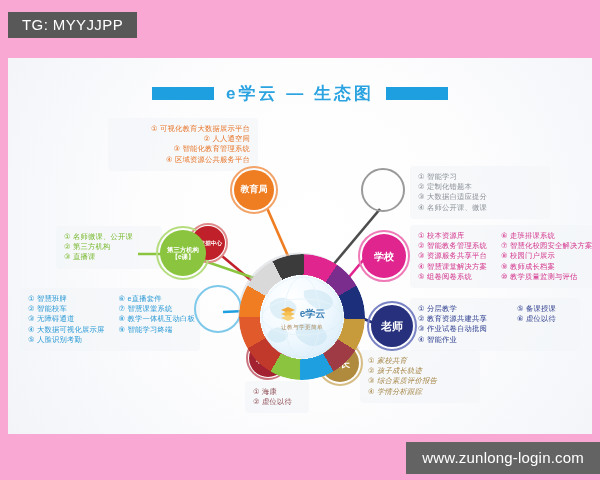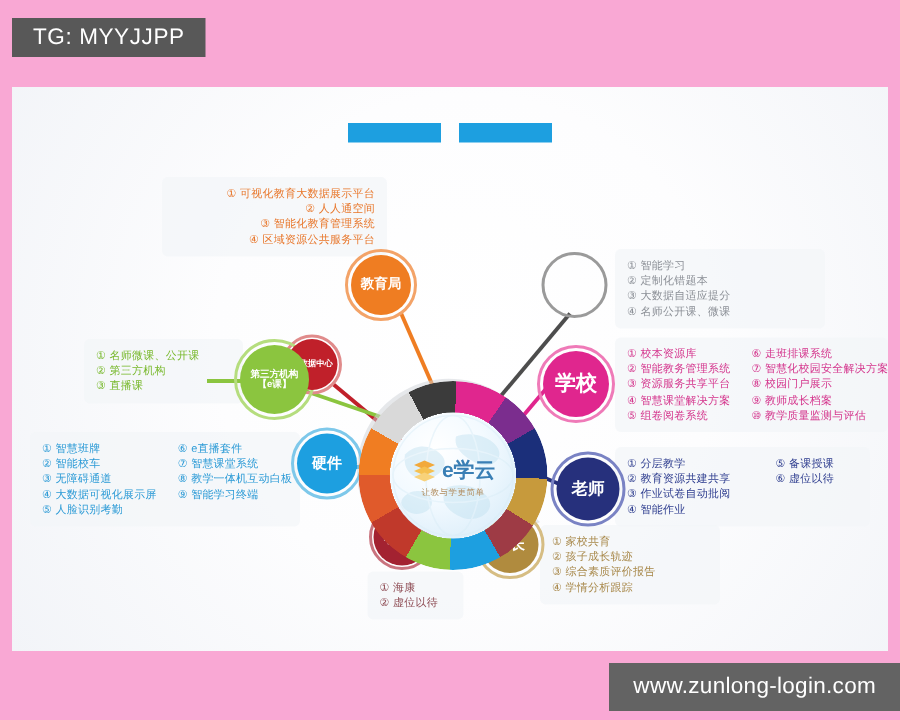--- a/index.html
+++ b/index.html
@@ -71,21 +71,21 @@
     column-gap:14px;
   }
   .card.two-col.tc6 ul{grid-template-rows:repeat(4,10.2px);}
   .card.two-col.tc9 ul{grid-template-rows:repeat(5,10.2px);}
 
   
   .c-orange li{color:#e8762a;text-align:right;}
   .c-gray li{color:#8b8f96;}
   .c-magenta li{color:#d4348c;}
   .c-navy li{color:#2e3d8f;}
-  .c-gold li{color:#a8884a;}
+  .c-gold li{color:#a8884a;font-style:italic;}
   .c-maroon li{color:#8d4a52;}
   .c-blue li{color:#2b9ad6;}
   .c-green li{color:#77b82a;}
 
   
   .node{
     position:absolute;
     border-radius:50%;
     display:flex;align-items:center;justify-content:center;
     color:#fff;font-weight:bold;
@@ -130,21 +130,21 @@
     display:flex;flex-direction:column;align-items:center;justify-content:center;
     overflow:hidden;
   }
   #globe .continents{
     position:absolute;left:0;top:0;width:84px;height:84px;opacity:.45;
   }
   #brandline{
     position:relative;display:flex;align-items:center;gap:3px;margin-top:4px;z-index:2;
   }
   #booklogo{width:18px;height:16px;position:relative;}
-  #brandname{font-size:14px;color:#3a7fb5;font-weight:bold;}
+  #brandname{font-size:10px;color:#3a7fb5;font-weight:bold;}
   #brandtag{
     position:relative;z-index:2;font-size:5.6px;color:#b08a5a;margin-top:2px;letter-spacing:.4px;
   }
   
   #arrow{
     position:absolute;left:216px;top:182px;width:156px;height:156px;z-index:18;opacity:.5;
   }
 
   svg.connectors{
     position:absolute;left:0;top:0;width:584px;height:376px;z-index:10;
@@ -154,20 +154,21 @@
 <body>
 
 <div id="stage">
 
   <div id="tg-badge">TG: MYYJJPP</div>
 
   <div id="poster">
 
     <div id="title-wrap">
       <span class="title-bar"></span>
+      <span id="title-text">e学云 — 生态图</span>
       <span class="title-bar"></span>
     </div>
 
     <svg class="connectors" viewBox="0 0 584 376">
 
       <line x1="259" y1="150" x2="287" y2="214" stroke="#ef7d22" stroke-width="2.6"></line>
 
       <line x1="214" y1="198" x2="262" y2="238" stroke="#c0202a" stroke-width="2.6"></line>
 
       <line x1="372" y1="151" x2="320" y2="213" stroke="#4d4d4d" stroke-width="2.6"></line>
@@ -227,44 +228,41 @@
     </div>
 
     <div class="ring" style="left:180px;top:165px;width:40px;height:40px;border:2px solid #e08b8b;"></div>
     <div class="node" style="left:183px;top:168px;width:34px;height:34px;background:#c0202a;font-size:5.6px;">
       <span class="nlabel">大数据中心</span>
     </div>
 
     <div class="ring" style="left:353px;top:110px;width:44px;height:44px;border:2px solid #9a9a9a;"></div>
 
     <div class="ring" style="left:350px;top:172px;width:52px;height:52px;border:2.5px solid #ef7ab8;"></div>
-    <div class="node" style="left:354px;top:176px;width:44px;height:44px;background:#e0268e;font-size:14px;">
+    <div class="node" style="left:354px;top:176px;width:44px;height:44px;background:#e0268e;font-size:10px;">
       <span class="nlabel">学校</span>
     </div>
 
     <div class="ring" style="left:359px;top:243px;width:50px;height:50px;border:2.5px solid #7a83c4;"></div>
     <div class="node" style="left:363px;top:247px;width:42px;height:42px;background:#26307c;font-size:11px;">
       <span class="nlabel">老师</span>
     </div>
 
     <div class="ring" style="left:309px;top:282px;width:46px;height:46px;border:2.5px solid #d6bd83;"></div>
     <div class="node" style="left:313px;top:286px;width:38px;height:38px;background:#b08b3e;font-size:10px;">
       <span class="nlabel">家长</span>
     </div>
 
     <div class="ring" style="left:238px;top:278px;width:44px;height:44px;border:2px solid #c9737e;"></div>
     <div class="node" style="left:241px;top:281px;width:38px;height:38px;background:#a32231;font-size:6px;">
       <span class="nlabel">第三方
 平台合作</span>
     </div>
 
     <div class="ring" style="left:186px;top:227px;width:48px;height:48px;border:2.5px solid #7ec8ea;"></div>
-    <div class="node" style="left:190px;top:231px;width:40px;height:40px;background:#1d9fe0;font-size:10px;">
-      <span class="nlabel">硬件</span>
-    </div>
 
     <div class="ring" style="left:148px;top:168px;width:54px;height:54px;border:2px solid #b5dd7e;"></div>
     <div class="node" style="left:152px;top:172px;width:46px;height:46px;background:#8bc53f;font-size:6.4px;">
       <span class="nlabel">第三方机构
 【e课】</span>
     </div>
 
     <div class="card c-orange" style="left:100px;top:60px;width:150px;">
       <ul>
         <li>① 可视化教育大数据展示平台</li>

